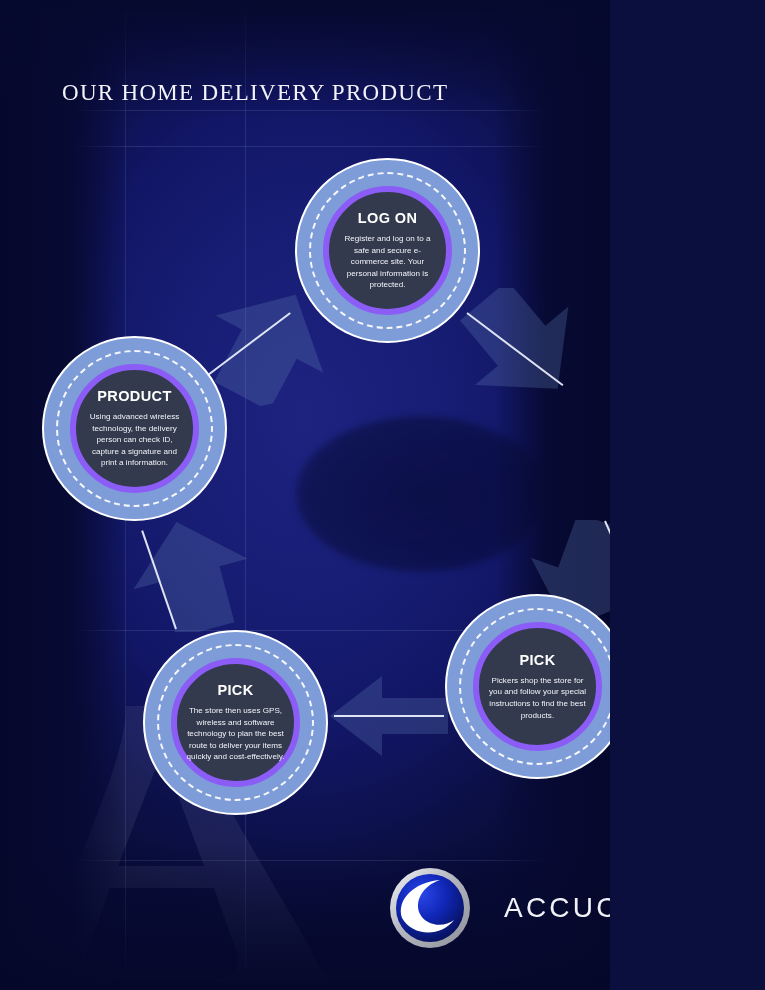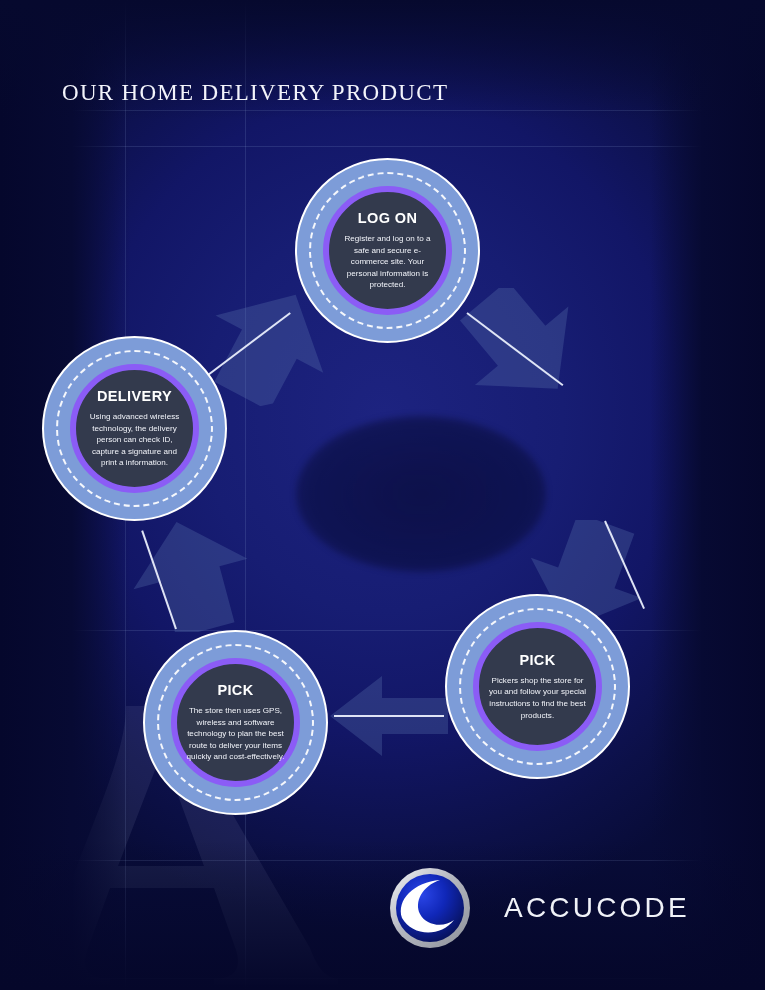--- a/index.html
+++ b/index.html
@@ -1,20 +1,20 @@
 <!DOCTYPE html>
 <html><head>
 <meta charset="utf-8">
 <style>
   html,body{margin:0;padding:0;background:#0a0f3d;}
   body{font-family:"Liberation Sans",sans-serif;}
 
   #poster{
     position:relative;
-    width:765px;height:990px;
+    width:610px;height:990px;
     overflow:hidden;
     background:#0a0f3c;
   }
 
   
   .bg-base{
     position:absolute;inset:0;
     background:
       radial-gradient(ellipse 62% 52% at 50% 42%, #1d2380 0%, #171d73 38%, #121666 62%, #0c1048 85%, #080c38 100%);
   }
@@ -221,21 +221,21 @@
     <div class="core">
       <div class="core-title">PICK</div>
       <div class="core-body">The store then uses GPS, wireless and software technology to plan the best route to deliver your items quickly and cost-effectively.</div>
     </div>
   </div>
 
   <div class="node" style="left:42px;top:336px;">
     <div class="ring"></div>
     <div class="dashring"></div>
     <div class="core">
-      <div class="core-title">DELIVERY</div>
+      <div class="core-title">PRODUCT</div>
       <div class="core-body">Using advanced wireless technology, the delivery person can check ID, capture a signature and print a information.</div>
     </div>
   </div>
 
   <div class="logo-wrap">
     <div class="logo-mark">
       <svg viewBox="0 0 84 84" width="84" height="84">
         <defs>
           <radialGradient id="sphereGrad" cx="38%" cy="30%" r="78%">
             <stop offset="0%" stop-color="#2b46e8"></stop>

